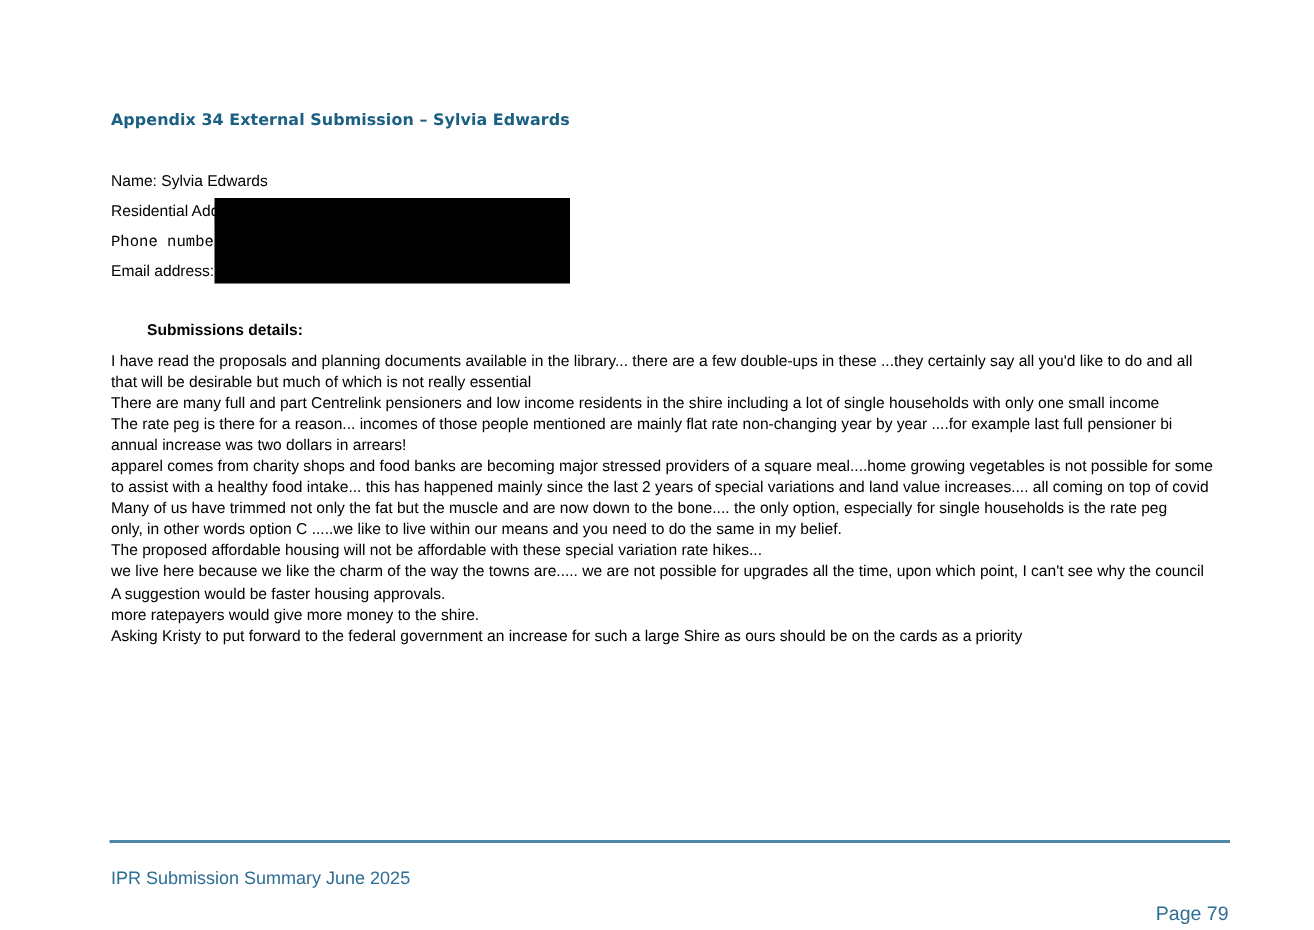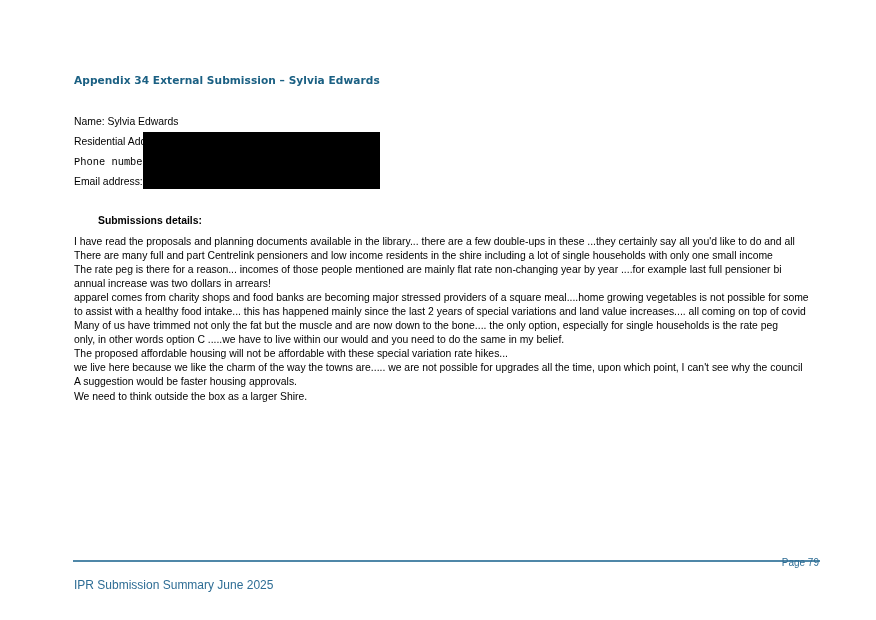--- a/index.html
+++ b/index.html
@@ -78,22 +78,22 @@
     position: absolute;
     left: 74px;
     top: 578px;
     font-size: 12px;
     color: #2e6d95;
     white-space: nowrap;
   }
   .footer-right {
     position: absolute;
     right: 57px;
-    top: 557px;
-    font-size: 10px;
+    top: 601px;
+    font-size: 13px;
     color: #2e6d95;
     white-space: nowrap;
   }
 </style>
 </head>
 <body>
 
 <div class="page">
 
   <div class="heading">Appendix 34 External Submission – Sylvia Edwards</div>
@@ -102,30 +102,32 @@
   <div class="field" style="top:136px;">Residential Add</div>
   <div class="field" style="top:156px;font-family:Liberation Mono, monospace;">Phone number</div>
   <div class="field" style="top:176px;">Email address:</div>
 
   <div class="redaction"></div>
 
   <div class="section-title">Submissions details:</div>
 
   <div class="body-text">
     <span class="line">I have read the proposals and planning documents available in the library... there are a few double-ups in these ...they certainly say all you'd like to do and all</span>
+    <span class="line">that will be desirable but much of which is not really essential</span>
     <span class="line">There are many full and part Centrelink pensioners and low income residents in the shire including a lot of single households with only one small income</span>
     <span class="line">The rate peg is there for a reason... incomes of those people mentioned are mainly flat rate non-changing year by year ....for example last full pensioner bi</span>
     <span class="line">annual increase was two dollars in arrears!</span>
     <span class="line">apparel comes from charity shops and food banks are becoming major stressed providers of a square meal....home growing vegetables is not possible for some</span>
     <span class="line">to assist with a healthy food intake... this has happened mainly since the last 2 years of special variations and land value increases.... all coming on top of covid</span>
     <span class="line">Many of us have trimmed not only the fat but the muscle and are now down to the bone.... the only option, especially for single households is the rate peg</span>
-    <span class="line">only, in other words option C .....we have to live within our would and you need to do the same in my belief.</span>
+    <span class="line">only, in other words option C .....we like to live within our means and you need to do the same in my belief.</span>
     <span class="line">The proposed affordable housing will not be affordable with these special variation rate hikes...</span>
     <span class="line">we live here because we like the charm of the way the towns are..... we are not possible for upgrades all the time, upon which point, I can't see why the council</span>
     <span class="line">A suggestion would be faster housing approvals.</span>
-    <span class="line">We need to think outside the box as a larger Shire.</span>
+    <span class="line">more ratepayers would give more money to the shire.</span>
+    <span class="line">Asking Kristy to put forward to the federal government an increase for such a large Shire as ours should be on the cards as a priority</span>
   </div>
 
   <div class="footer-rule"></div>
   <div class="footer-left">IPR Submission Summary June 2025</div>
   <div class="footer-right">Page 79</div>
 
 </div>
 
 </body></html>

